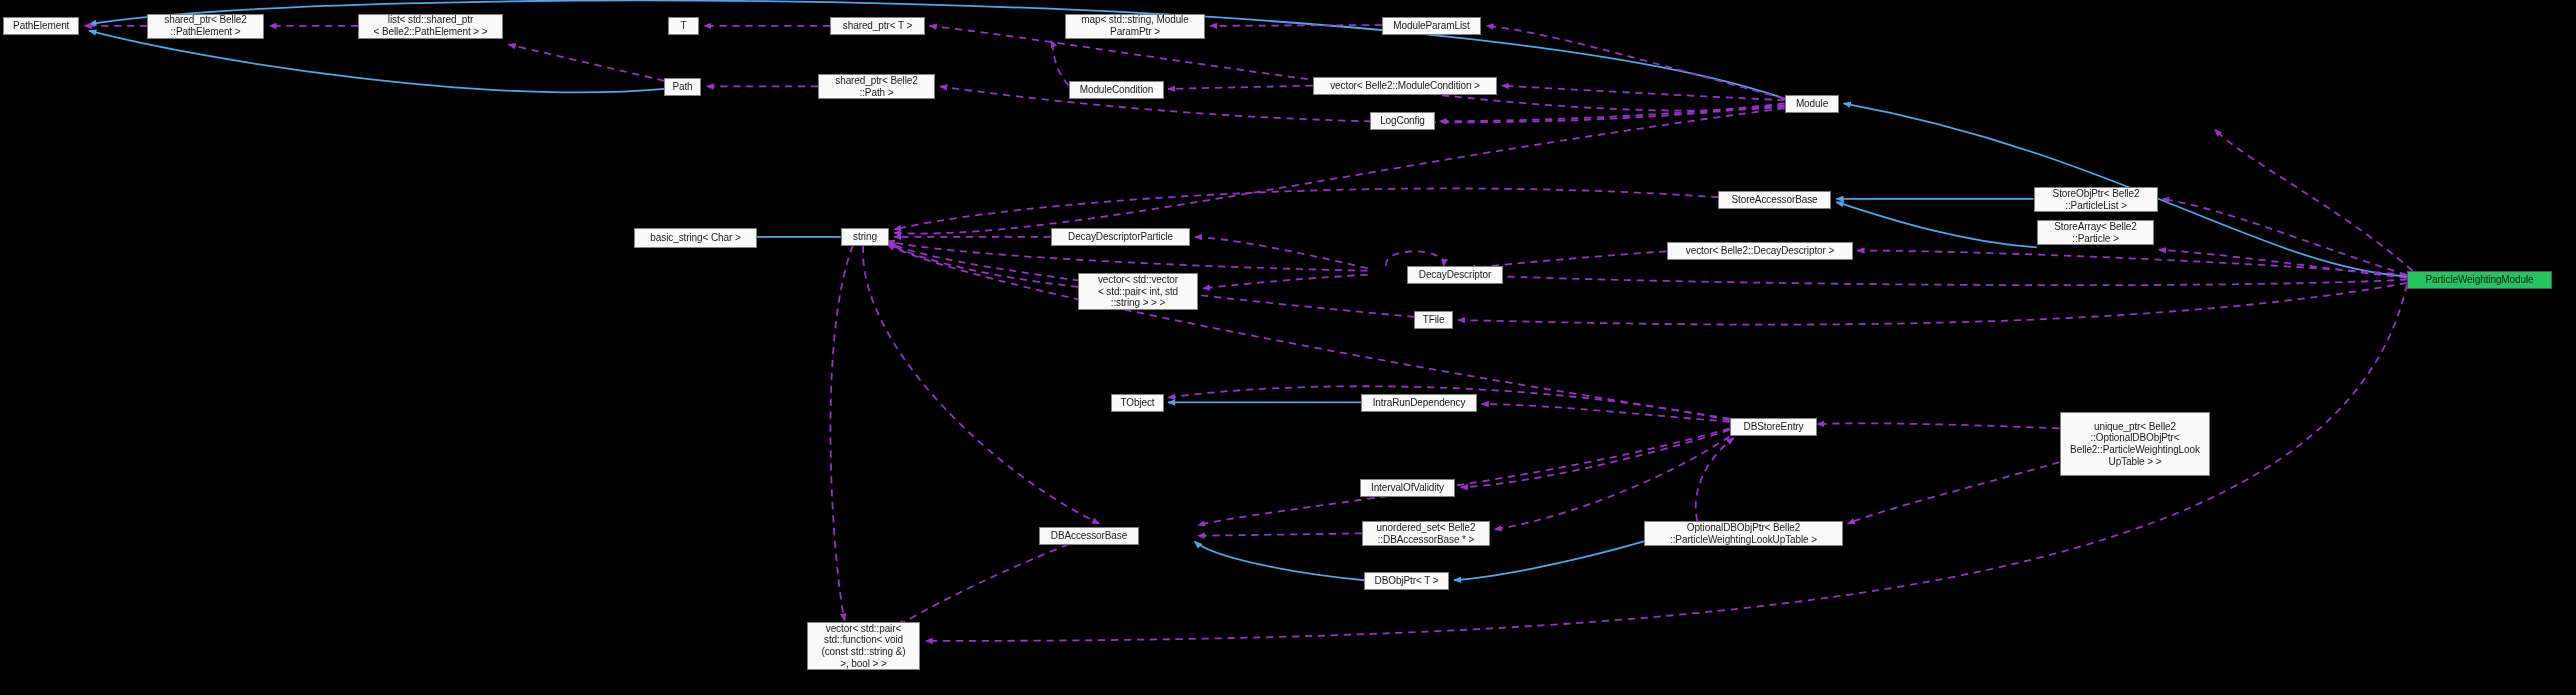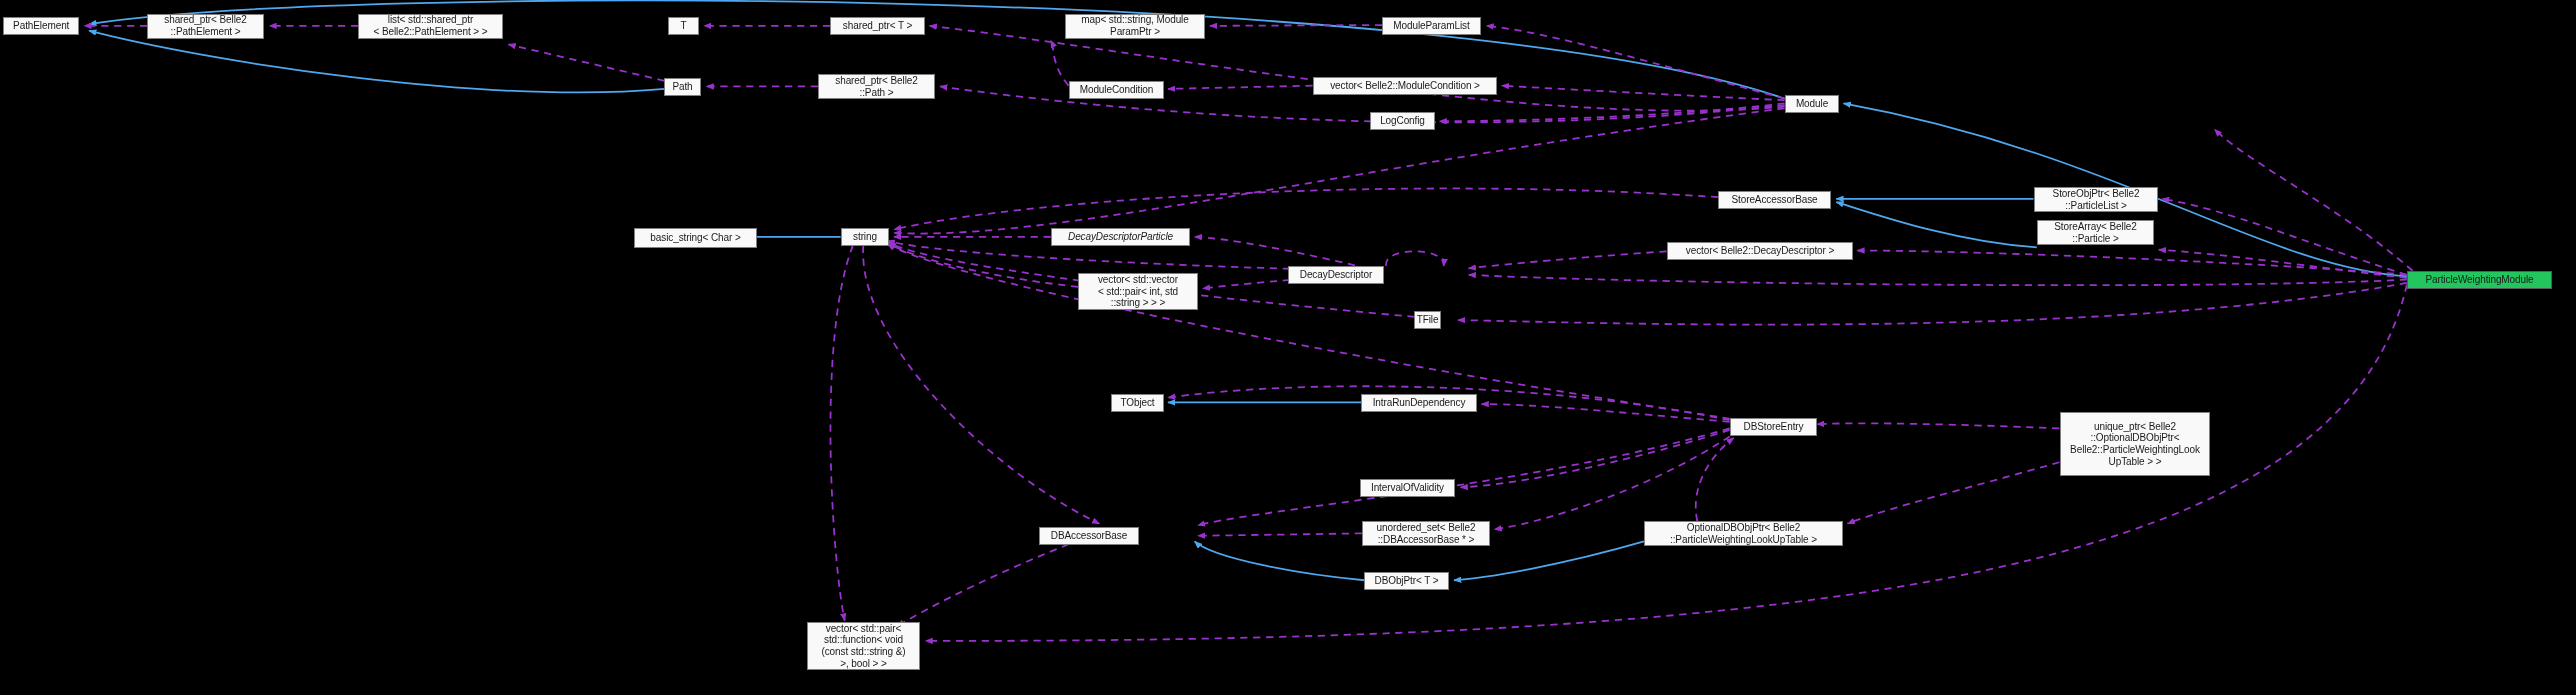--- a/index.html
+++ b/index.html
@@ -130,28 +130,28 @@
       <div class="node" style="left: 1313px; top: 77px; width: 184px; height: 18px;">vector&lt; Belle2::ModuleCondition &gt;</div>
       <div class="node" style="left: 1370px; top: 112px; width: 65px; height: 18px;">LogConfig</div>
       <div class="node" style="left: 1785px; top: 95px; width: 54px; height: 18px;">Module</div>
       <div class="node" style="left: 1718px; top: 191px; width: 113px; height: 18px;">StoreAccessorBase</div>
       <div class="node" style="left: 2034px; top: 187px; width: 124px; height: 25px;">StoreObjPtr&lt; Belle2
 ::ParticleList &gt;</div>
       <div class="node" style="left: 2037px; top: 220px; width: 117px; height: 25px;">StoreArray&lt; Belle2
 ::Particle &gt;</div>
       <div class="node" style="left: 634px; top: 228px; width: 123px; height: 20px;">basic_string&lt; Char &gt;</div>
       <div class="node" style="left: 841px; top: 228px; width: 48px; height: 18px;">string</div>
-      <div class="node" style="left: 1051px; top: 228px; width: 139px; height: 18px; font-style: italic;">DecayDescriptorParticle</div>
+      <div class="node" style="left: 1051px; top: 228px; width: 139px; height: 18px;">DecayDescriptorParticle</div>
       <div class="node" style="left: 1078px; top: 273px; width: 120px; height: 37px;">vector&lt; std::vector
 &lt; std::pair&lt; int, std
 ::string &gt; &gt; &gt;</div>
-      <div class="node" style="left: 1288px; top: 266px; width: 96px; height: 18px;">DecayDescriptor</div>
+      <div class="node" style="left: 1407px; top: 266px; width: 96px; height: 18px;">DecayDescriptor</div>
       <div class="node" style="left: 1667px; top: 242px; width: 186px; height: 18px;">vector&lt; Belle2::DecayDescriptor &gt;</div>
       <div class="node current" style="left: 2407px; top: 271px; width: 145px; height: 18px;">ParticleWeightingModule</div>
-      <div class="node" style="left: 1414px; top: 311px; width: 27px; height: 18px;">TFile</div>
+      <div class="node" style="left: 1414px; top: 311px; width: 39px; height: 18px;">TFile</div>
       <div class="node" style="left: 1111px; top: 394px; width: 53px; height: 18px;">TObject</div>
       <div class="node" style="left: 1361px; top: 394px; width: 116px; height: 18px;">IntraRunDependency</div>
       <div class="node" style="left: 1730px; top: 418px; width: 87px; height: 18px;">DBStoreEntry</div>
       <div class="node" style="left: 2060px; top: 412px; width: 150px; height: 64px;">unique_ptr&lt; Belle2
 ::OptionalDBObjPtr&lt;
 Belle2::ParticleWeightingLook
 UpTable &gt; &gt;</div>
       <div class="node" style="left: 1360px; top: 479px; width: 95px; height: 18px;">IntervalOfValidity</div>
       <div class="node" style="left: 1039px; top: 527px; width: 100px; height: 18px;">DBAccessorBase</div>
       <div class="node" style="left: 1362px; top: 521px; width: 128px; height: 25px;">unordered_set&lt; Belle2

